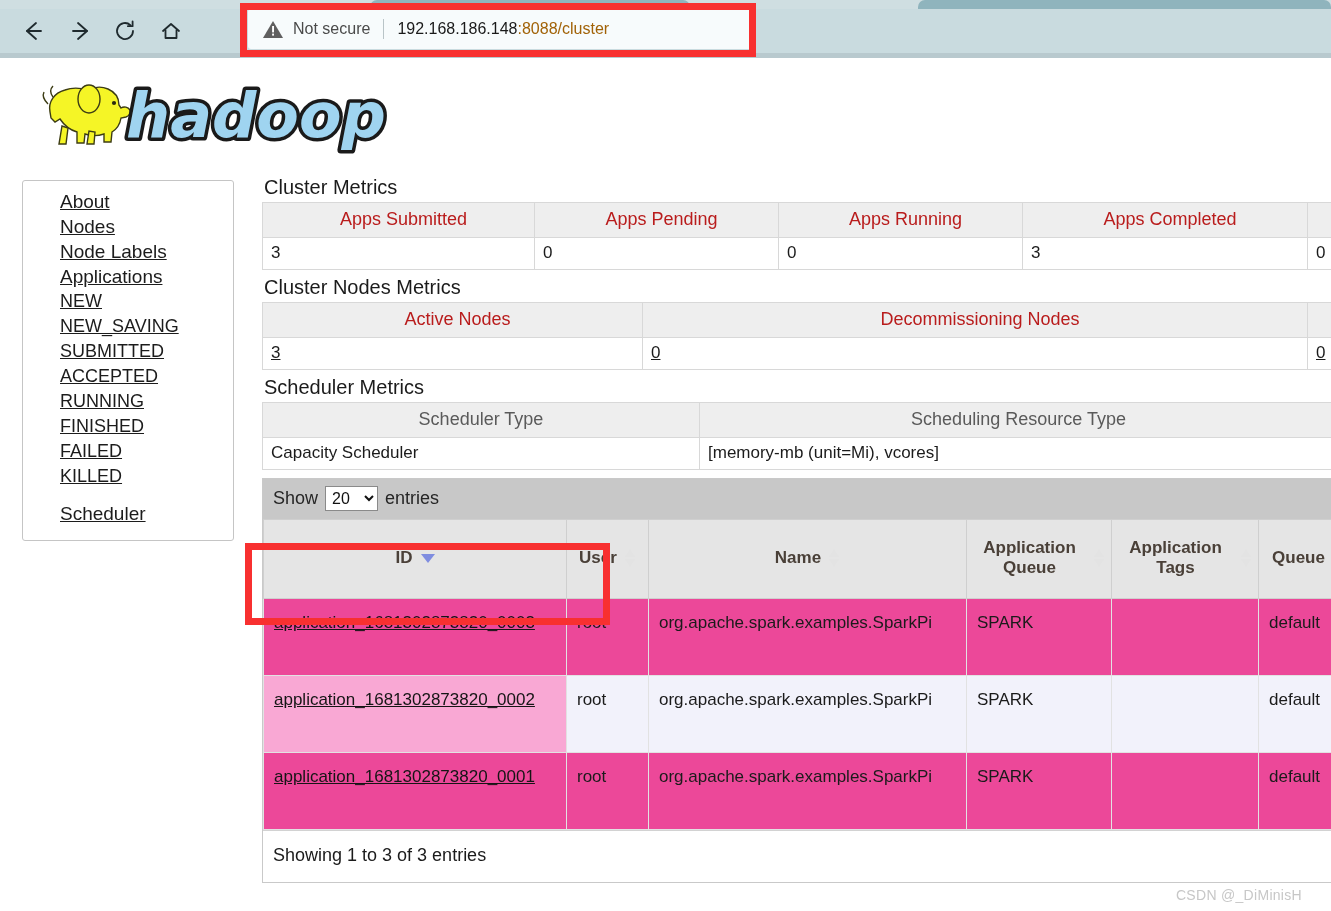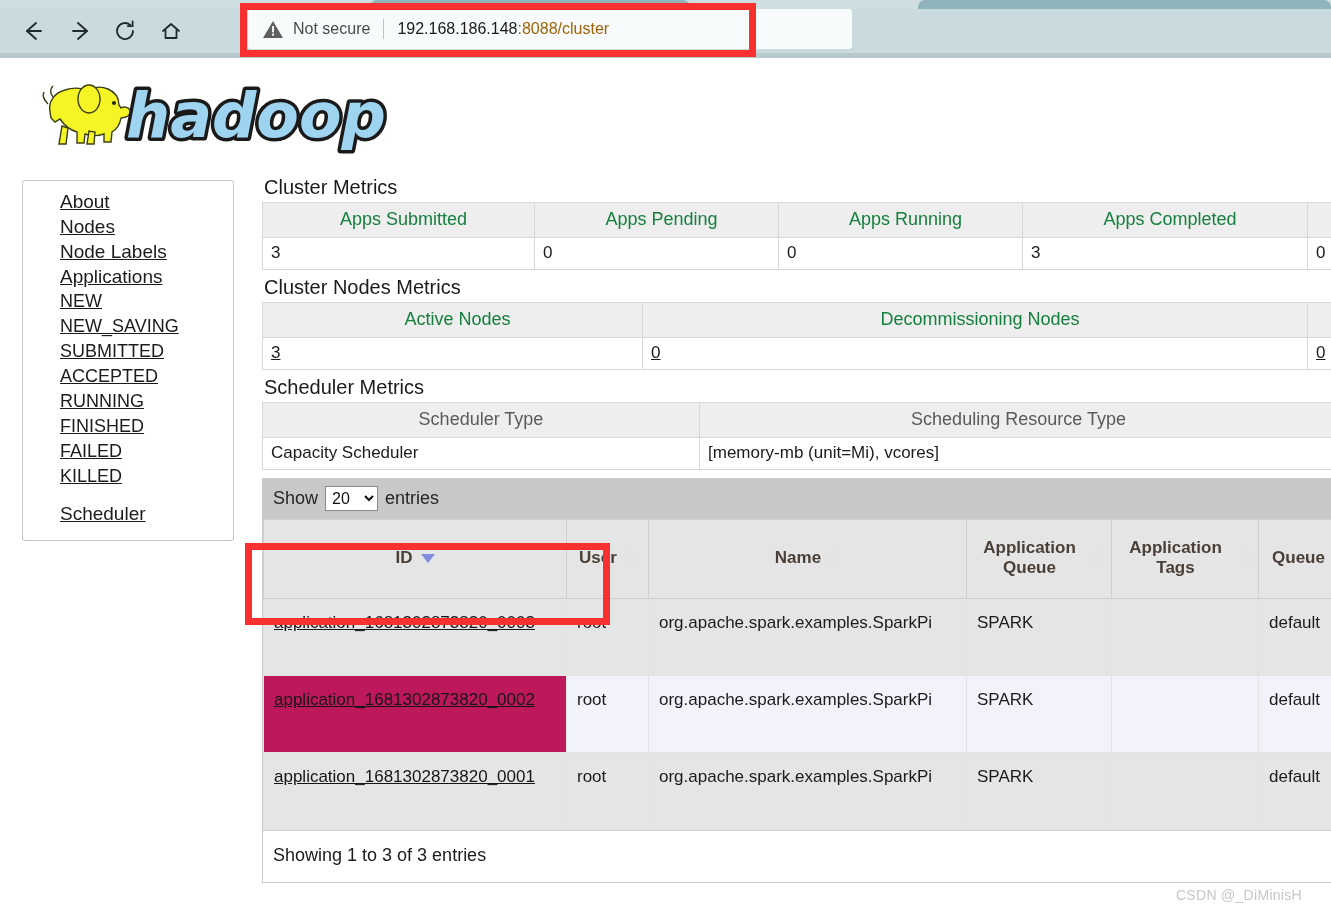--- a/index.html
+++ b/index.html
@@ -33,21 +33,21 @@
   .nav-btn {
     width: 46px; height: 44px;
     display: flex; align-items: center; justify-content: center;
     color: #1f2a2e;
   }
   .nav-btn svg { display: block; }
   .nav-spacer { width: 10px; }
 
   .omnibox {
     position: absolute; left: 248px; top: 9px;
-    width: 604px; height: 40px;
+    width: 508px; height: 40px;
     background: #f7fbfc;
     border-radius: 3px;
     display: flex; align-items: center;
     padding: 0 14px;
     overflow: hidden;
   }
   .warn-icon { flex: 0 0 auto; margin-right: 9px; display:flex; }
   .notsecure-text {
     font-size: 16px; color: #4a4a4a; white-space: nowrap;
   }
@@ -144,21 +144,21 @@
 
   table.metrics {
     border-collapse: collapse;
     width: 1075px;
     table-layout: fixed;
     margin-bottom: 2px;
   }
   table.metrics th {
     background: #eeeeee;
     border: 1px solid #d8d8d8;
-    color: #15803d;
+    color: #b91c1c;
     font-size: 18px;
     font-weight: normal;
     text-align: center;
     padding: 6px 4px 7px 14px;
   }
   table.metrics td {
     border: 1px solid #d8d8d8;
     background: #ffffff;
     color: #1b1b1b;
     font-size: 17px;
@@ -237,23 +237,23 @@
   .sort-both::before { top: 1px; border-bottom: 8px solid #e3e3e3; }
   .sort-both::after { bottom: 1px; border-top: 8px solid #e3e3e3; }
 
   table.dt tbody td {
     border: 1px solid #e2e2e2;
     font-size: 17px;
     color: #1b1b1b;
     padding: 14px 10px 42px 10px;
     vertical-align: top;
   }
-  table.dt tbody tr.odd td { background: #e5e5e5; }
+  table.dt tbody tr.odd td { background: #ec4899; }
   table.dt tbody tr.even td { background: #f2f2fb; }
-  table.dt tbody tr.even td.col-id { background: #be185d; }
+  table.dt tbody tr.even td.col-id { background: #f9a8d4; }
   .app-link { text-decoration: underline; color: #151515; cursor: pointer; }
 
   .dt-info {
     border-top: 1px solid #d2d2d2;
     padding: 14px 10px 16px 10px;
     font-size: 18px; color: #1b1b1b;
     background: #fff;
   }
 
   

